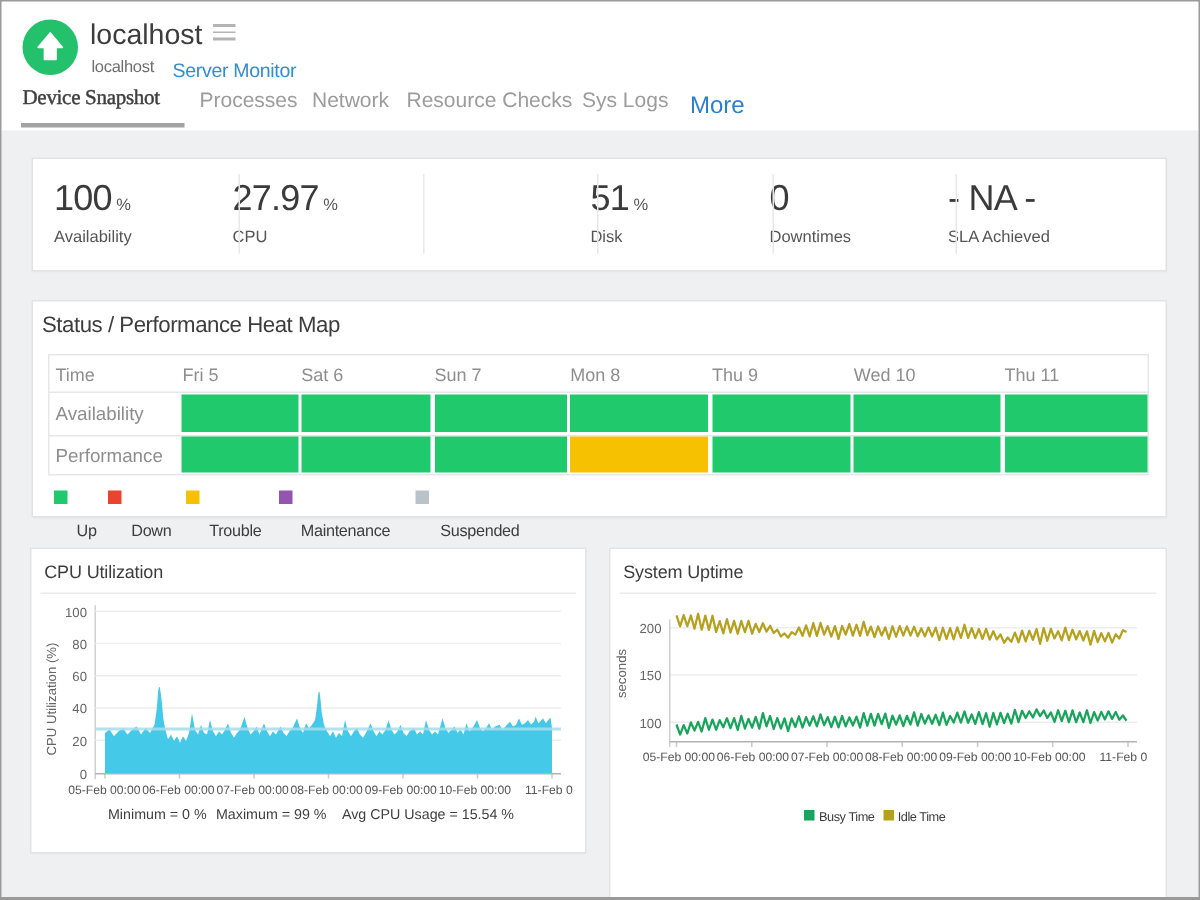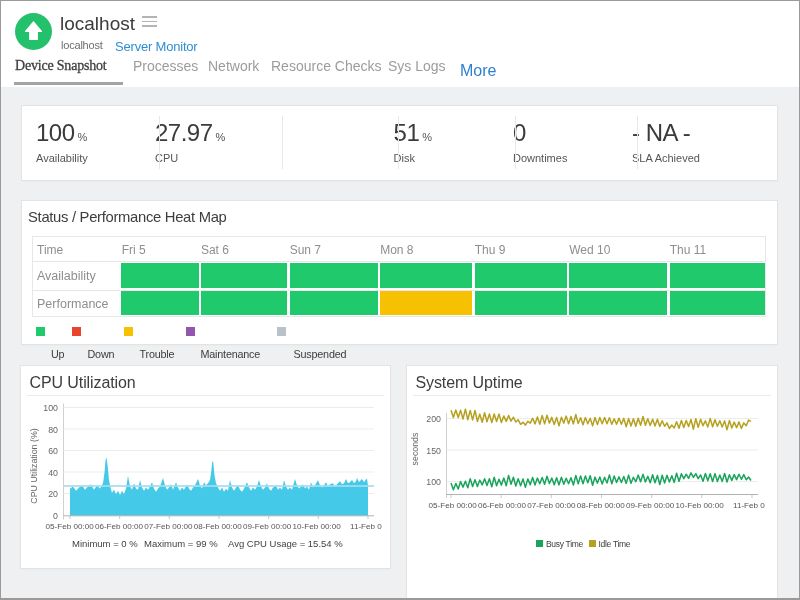--- a/index.html
+++ b/index.html
@@ -21,21 +21,21 @@
 .pct { font-size:11px; color:#555; margin-left:3px; letter-spacing:0; }
 .slbl { font-size:11px; color:#555; margin-top:6px; }
 .sdiv { position:absolute; top:10px; width:1px; height:53px; background:#e8e8e8; }
 .hmtitle { position:absolute; left:6px; top:8px; font-size:14.8px; color:#3d3d3d; letter-spacing:-0.3px; }
 .hmtable { position:absolute; left:10px; top:35px; width:734px; height:81px; border:1px solid #e7e7e7; }
 .hmline { position:absolute; left:10px; width:734px; height:1px; background:#e7e7e7; }
 .hmhead { position:absolute; top:43px; font-size:12px; color:#8e8e8e; line-height:12px; }
 .hmrow { position:absolute; left:15px; font-size:12.5px; color:#8e8e8e; line-height:13px; }
 .lsq { position:absolute; top:126px; width:9px; height:9px; }
 .llbl { position:absolute; top:132px; font-size:10.8px; color:#3d3d3d; line-height:10.8px; letter-spacing:-0.2px;margin-top:16px; }
-.ctitle { position:absolute; left:8.5px; top:7.5px; font-size:16px; color:#3d3d3d; letter-spacing:-0.1px; }
+.ctitle { position:absolute; left:8.5px; top:7.5px; font-size:12px; color:#3d3d3d; letter-spacing:-0.1px; }
 .csep { position:absolute; left:6px; top:28.5px; height:1px; background:#ececec; }
 .chartsvg { position:absolute; }
 .cap { position:absolute; top:172.5px; font-size:9.5px; color:#3f3f3f; line-height:10px; }
 .leg { position:absolute; top:174px; width:7px; height:7px; }
 .legt { position:absolute; top:174px; font-size:8.5px; color:#3c3c3c; line-height:9px; letter-spacing:-0.3px; }
 </style></head>
 <body>
 <div class="graybg"></div>
 
 <div class="circle">

